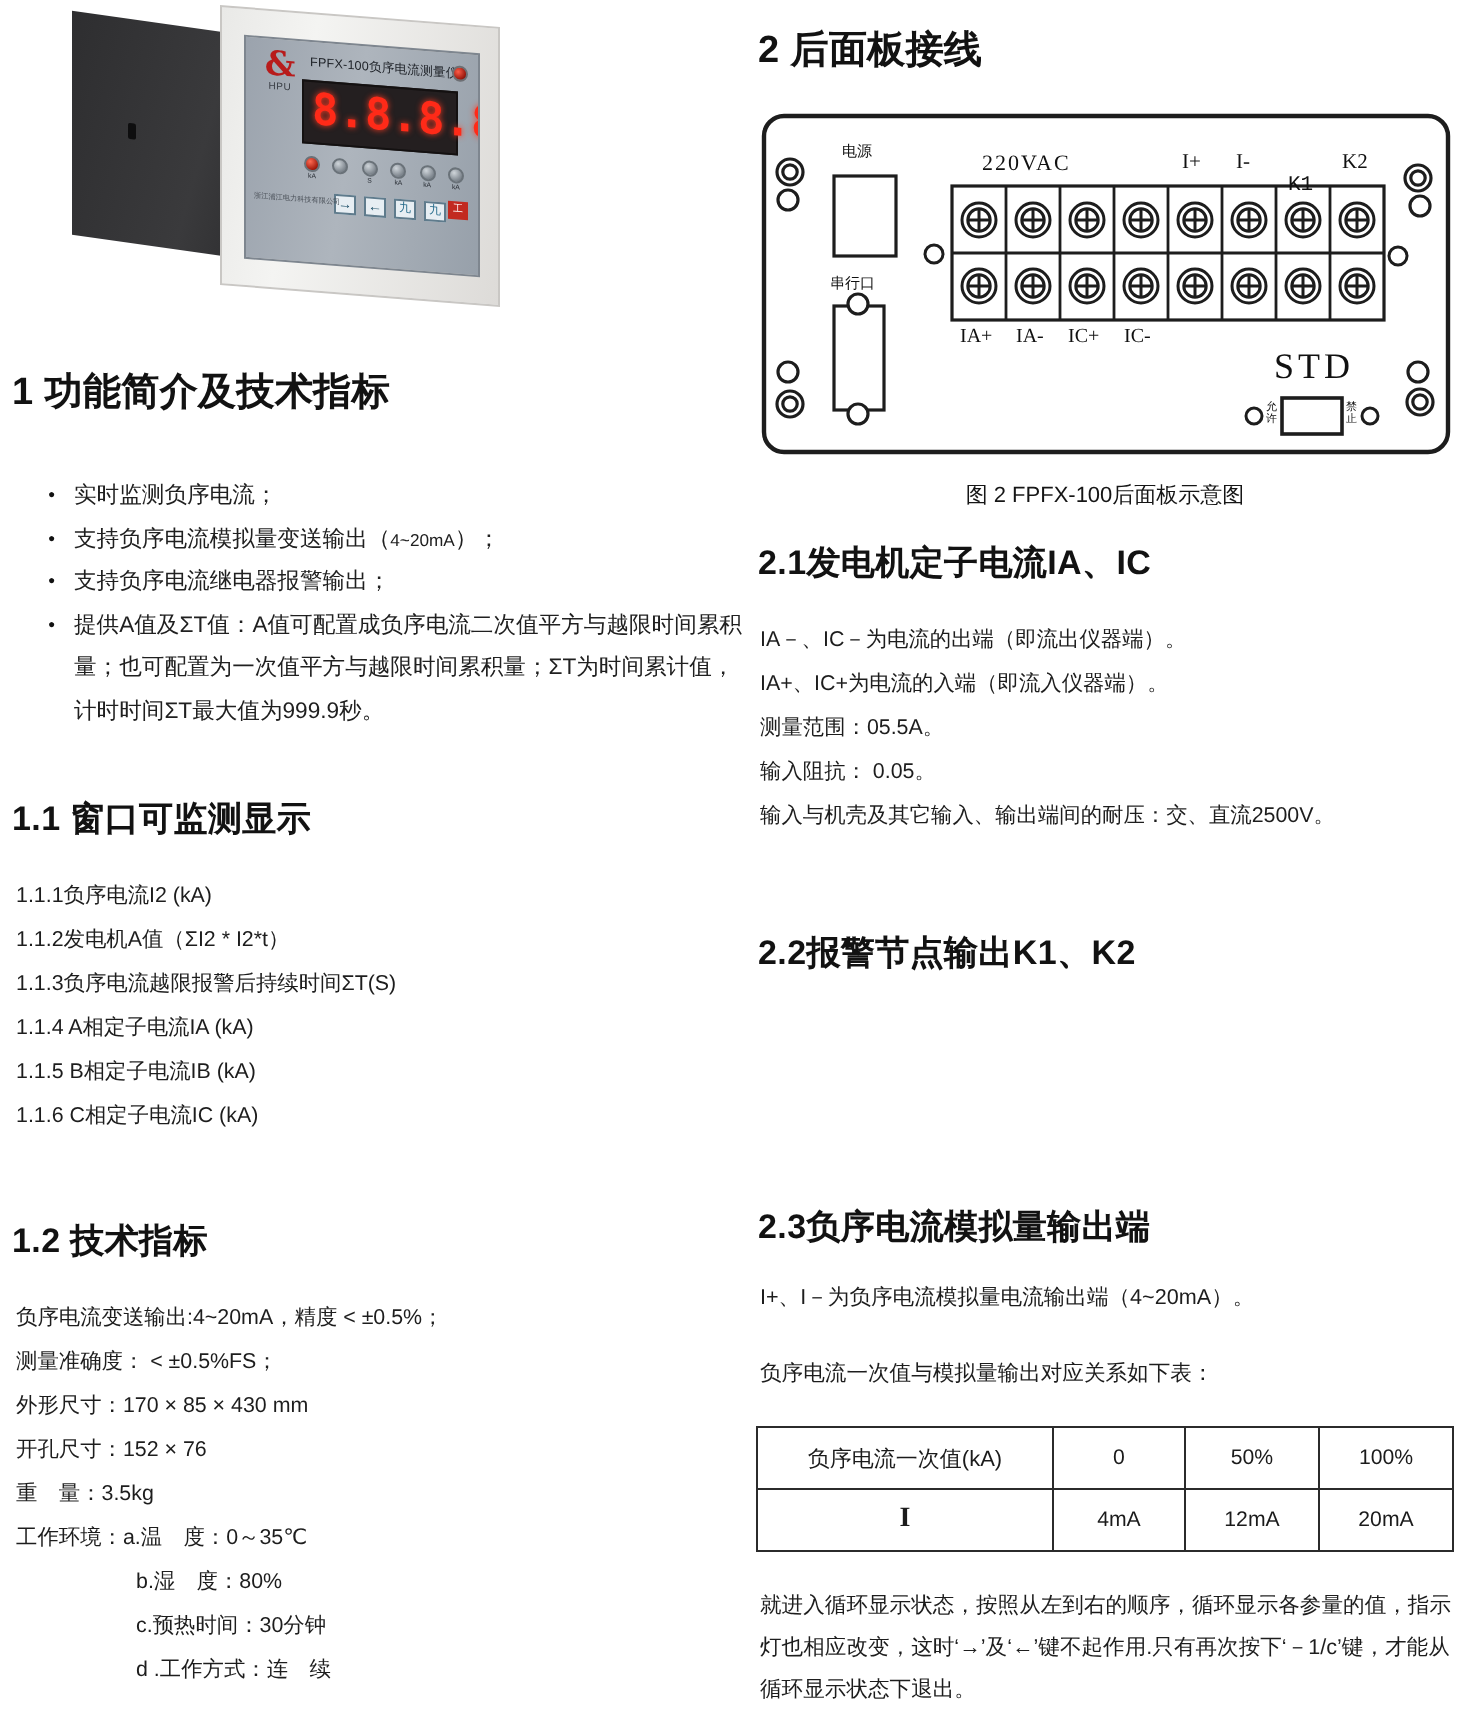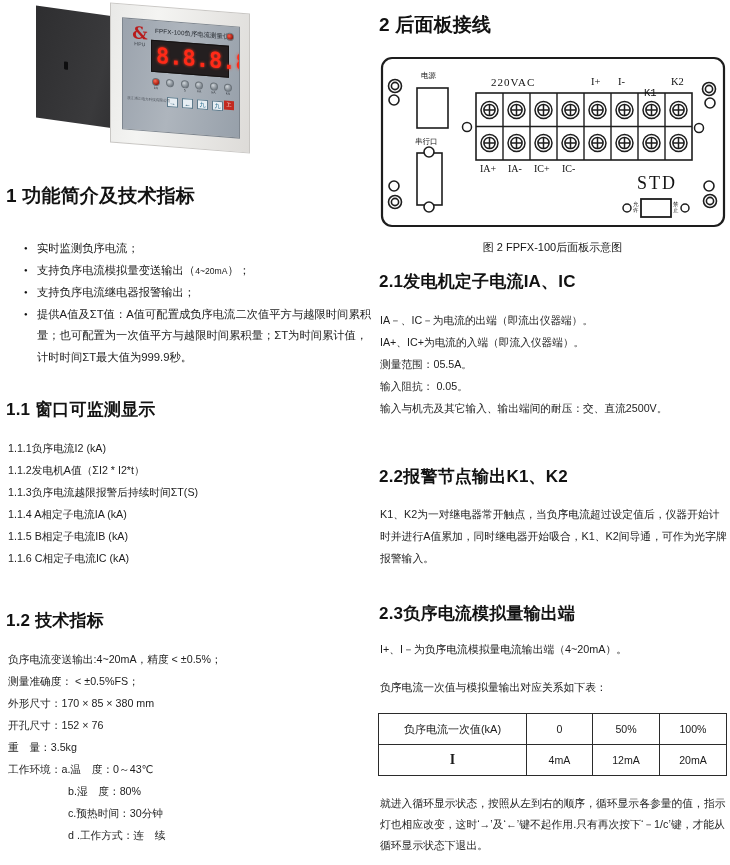--- a/index.html
+++ b/index.html
@@ -222,24 +222,24 @@
       <li>1.1.4 A相定子电流IA (kA)</li>
       <li>1.1.5 B相定子电流IB (kA)</li>
       <li>1.1.6 C相定子电流IC (kA)</li>
     </ul>
 
     <h2 class="sec" style="position:absolute; left:6px; top:609px;">1.2 技术指标</h2>
 
     <ul class="lines" style="position:absolute; left:8px; top:648px; width:352px;">
       <li>负序电流变送输出:4~20mA，精度 &lt; ±0.5%；</li>
       <li>测量准确度： &lt; ±0.5%FS；</li>
-      <li>外形尺寸：170 × 85 × 380 mm</li>
+      <li>外形尺寸：170 × 85 × 430 mm</li>
       <li>开孔尺寸：152 × 76</li>
       <li>重　量：3.5kg</li>
-      <li>工作环境：a.温　度：0～43℃</li>
+      <li>工作环境：a.温　度：0～35℃</li>
       <li class="indent">b.湿　度：80%</li>
       <li class="indent">c.预热时间：30分钟</li>
       <li class="indent">d .工作方式：连　续</li>
     </ul>
 
   </div>
 
   <div class="col-right">
 
     <h1 class="sec" style="position:absolute; left:4px; top:12px;">2 后面板接线</h1>
@@ -424,21 +424,20 @@
     <ul class="lines" style="position:absolute; left:5px; top:309px; width:350px;">
       <li>IA－、IC－为电流的出端（即流出仪器端）。</li>
       <li>IA+、IC+为电流的入端（即流入仪器端）。</li>
       <li>测量范围：05.5A。</li>
       <li>输入阻抗： 0.05。</li>
       <li>输入与机壳及其它输入、输出端间的耐压：交、直流2500V。</li>
     </ul>
 
     <h2 class="sec" style="position:absolute; left:4px; top:465px;">2.2报警节点输出K1、K2</h2>
 
-    <p class="para" style="position:absolute; left:5px; top:503px; width:348px;">K1、K2为一对继电器常开触点，当负序电流超过设定值后，仪器开始计时并进行A值累加，同时继电器开始吸合，K1、K2间导通，可作为光字牌报警输入。</p>
 
     <h2 class="sec" style="position:absolute; left:4px; top:602px;">2.3负序电流模拟量输出端</h2>
 
     <p class="para" style="position:absolute; left:5px; top:638px; width:348px;">I+、I－为负序电流模拟量电流输出端（4~20mA）。</p>
 
     <p class="para" style="position:absolute; left:5px; top:676px; width:348px;">负序电流一次值与模拟量输出对应关系如下表：</p>
 
     <table class="rel" style="position:absolute; left:3px; top:669px;margin-top:44px;">
       <tbody>
           <tr>

